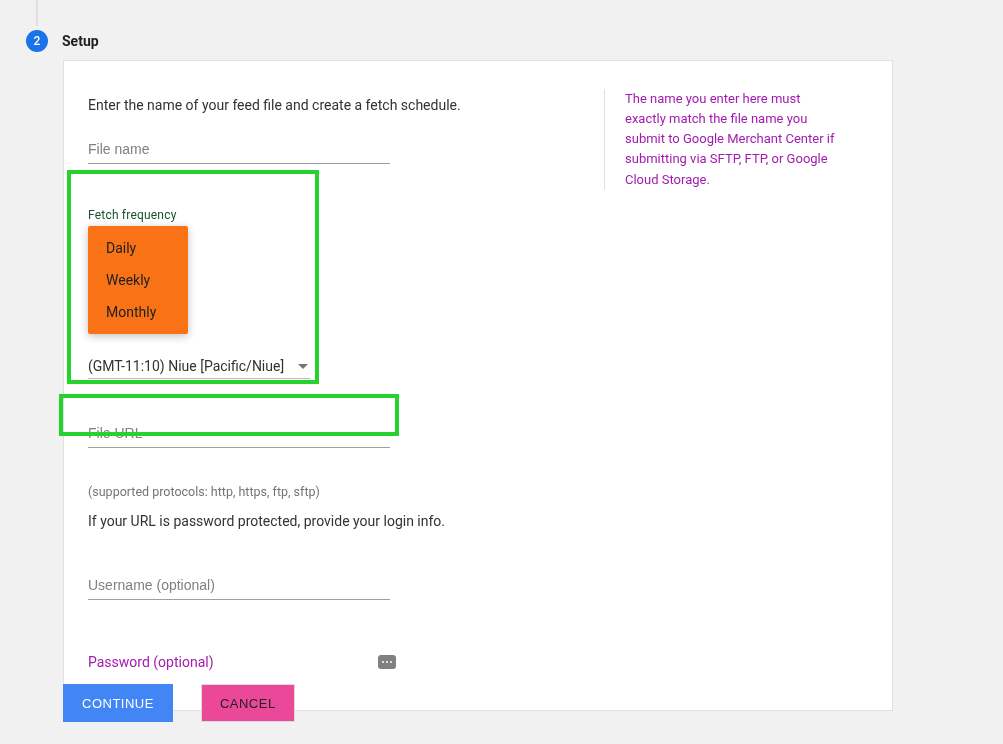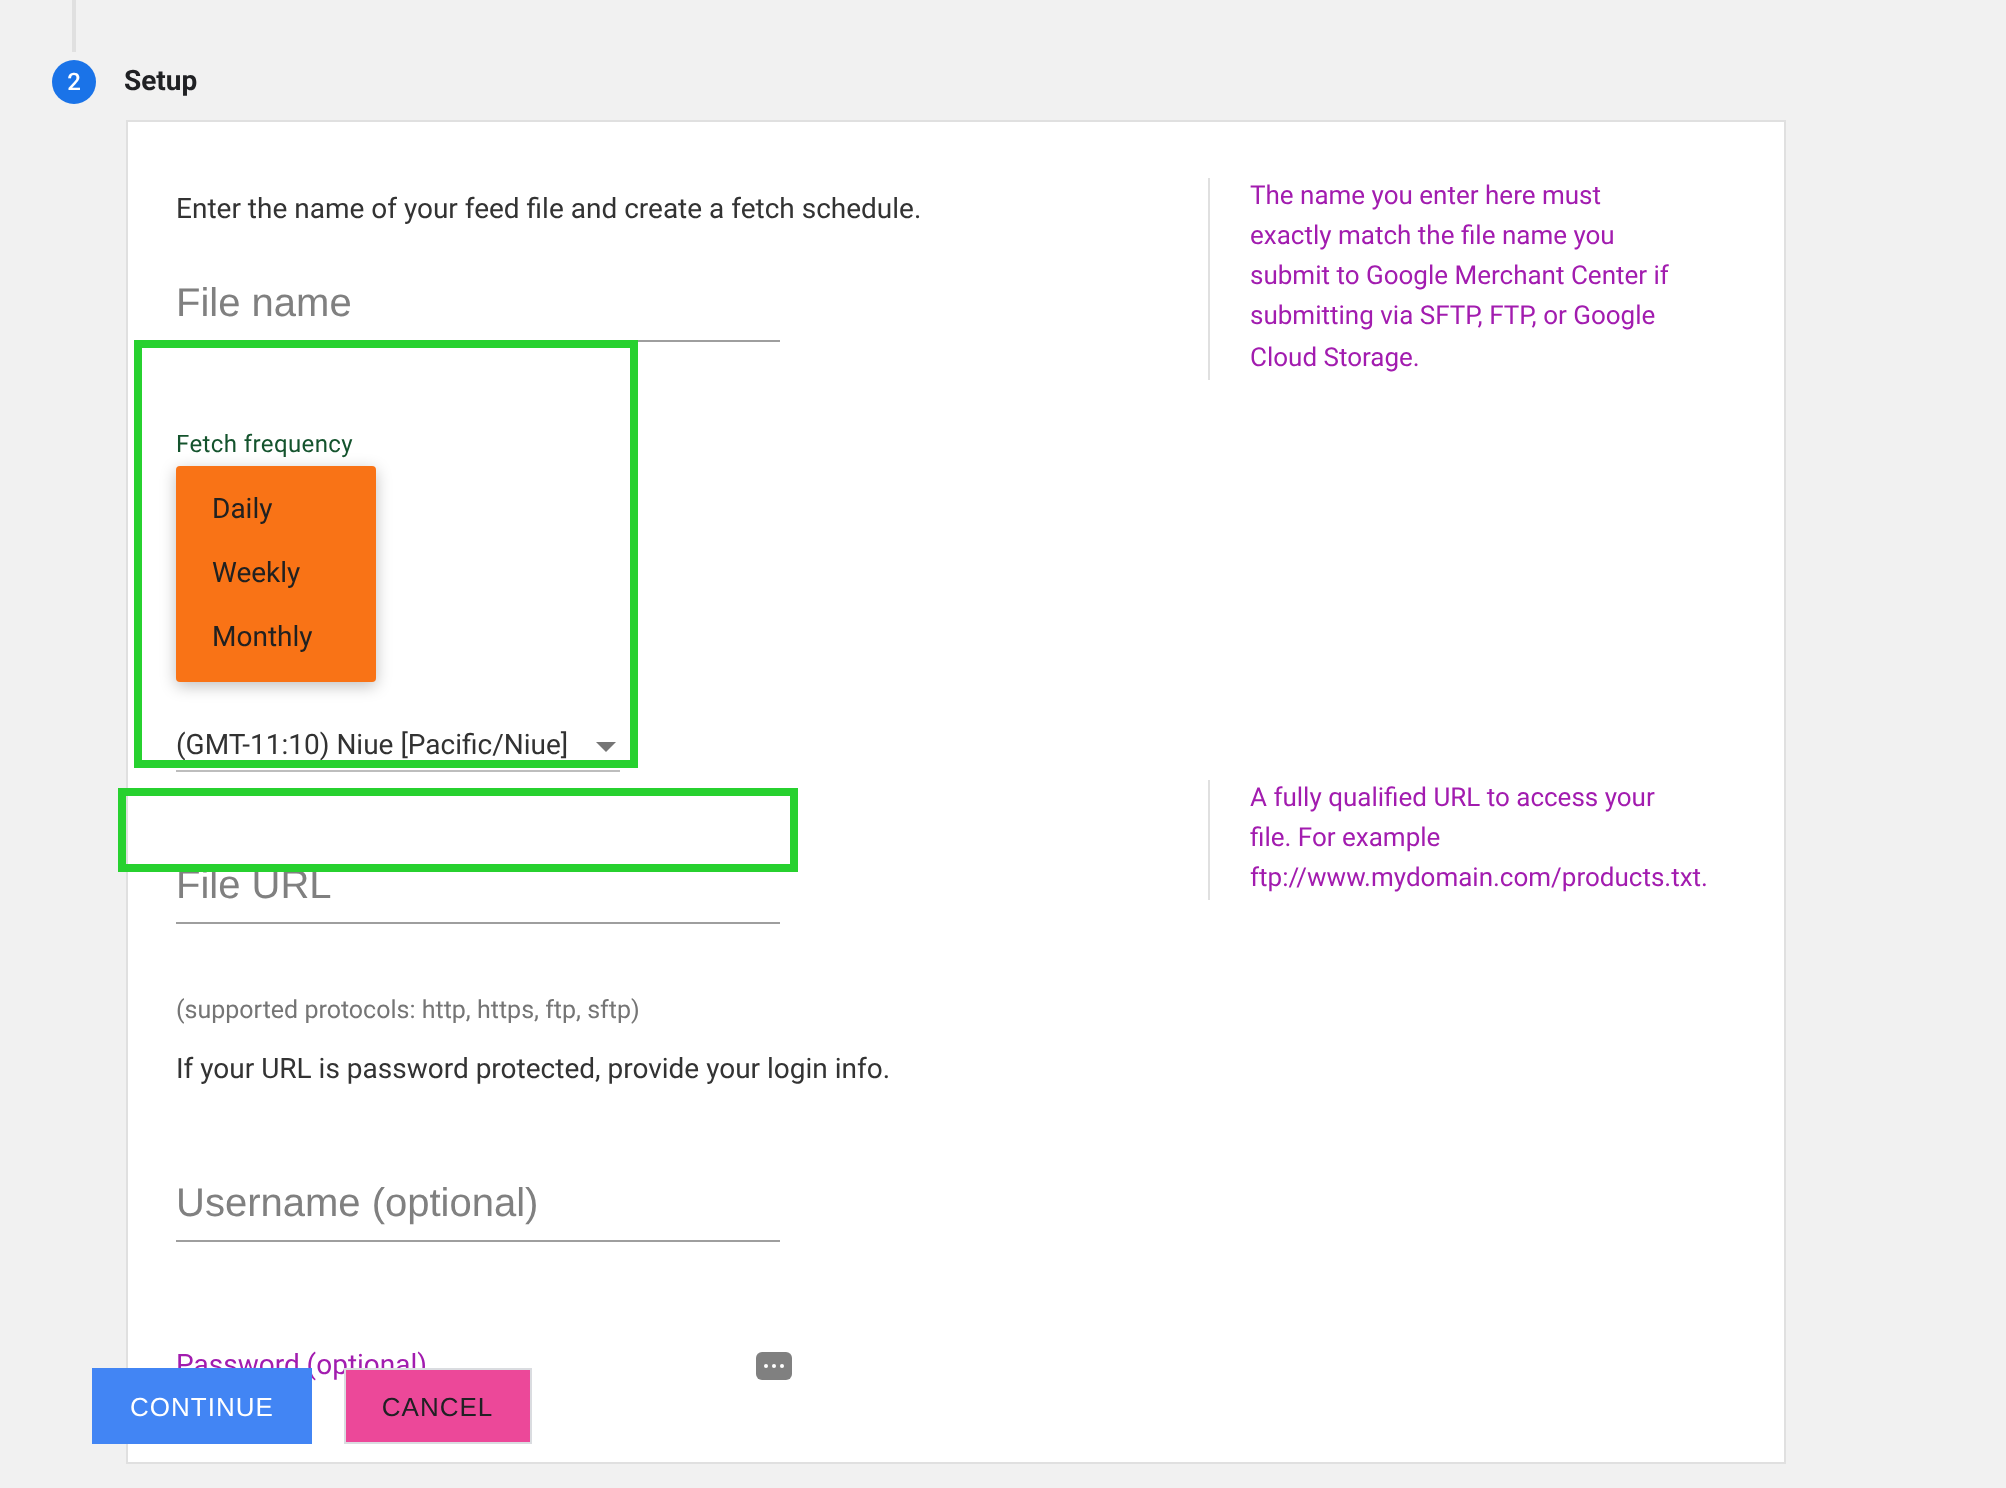--- a/index.html
+++ b/index.html
@@ -67,21 +67,21 @@
   }
   .instruction {
     font-size: 14px;
     color: #333;
     margin: 8px 0 22px 0;
   }
   .text-input {
     width: 302px;
     border: none;
     border-bottom: 1px solid #9e9e9e;
-    font-size: 20px;
+    font-size: 14px;
     color: #212121;
     padding: 6px 0 6px 0;
     outline: none;
     background: transparent;
   }
   .text-input::placeholder {
     color: #808080;
   }
   .highlight-box {
     border: 4px solid #27d12f;
@@ -170,23 +170,23 @@
   .side-block {
     border-left: 1px solid #e0e0e0;
     padding-left: 20px;
     font-size: 13px;
     color: #a21caf;
     line-height: 1.55;
   }
   .side-block + .side-block { margin-top: 200px; }
   .actions {
     position: absolute;
-    left: 46px;
+    left: 63px;
     top: 684px;
-    display: flex; gap: 16px;
+    display: flex; gap: 28px;
   }
   .btn {
     height: 38px;
     padding: 0 18px;
     font-size: 13px;
     font-weight: 500;
     letter-spacing: .5px;
     border: 1px solid #dadce0;
     cursor: pointer;
     display: flex; align-items: center;
@@ -254,21 +254,20 @@
           <span></span>
             <span></span>
             <span></span>
         </div>
       </div>
 
     </div>
 
     <div class="side-col">
       <div class="side-block">The name you enter here must exactly match the file name you submit to Google Merchant Center if submitting via SFTP, FTP, or Google Cloud Storage.</div>
-      <div class="side-block">A fully qualified URL to access your file. For example ftp://www.mydomain.com/products.txt.</div>
     </div>
 
   </div>
 
   <div class="highlight-box hl1"></div>
   <div class="highlight-box hl2"></div>
 
   <div class="actions">
     <button class="btn btn-primary">CONTINUE</button>
     <button class="btn btn-secondary">CANCEL</button>

